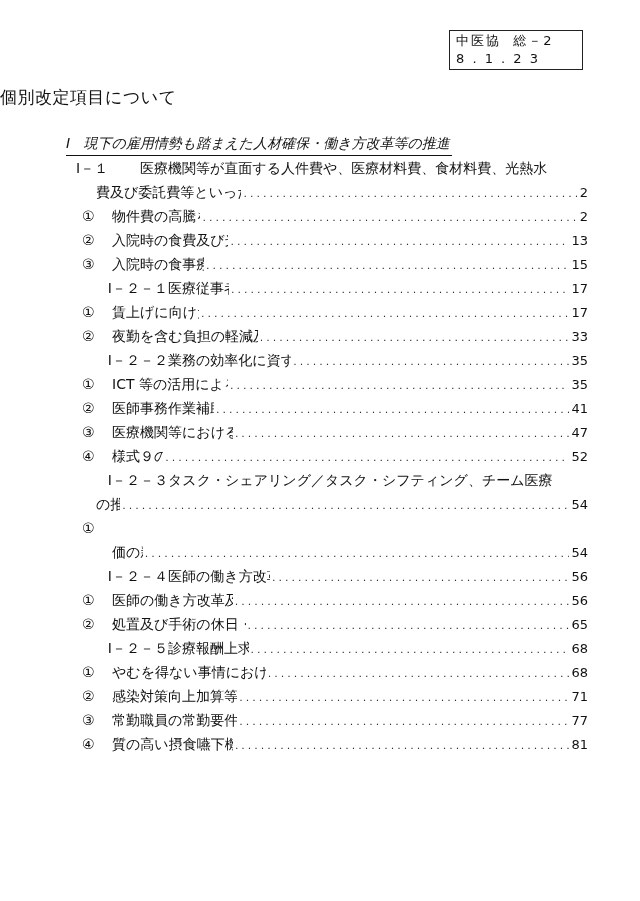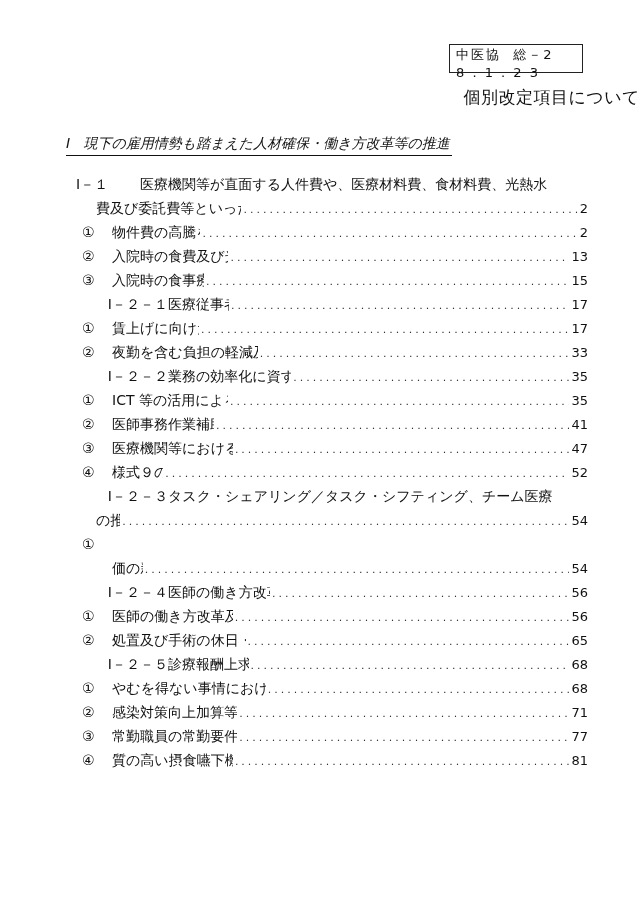--- a/index.html
+++ b/index.html
@@ -2,48 +2,48 @@
 <html><head>
 <meta charset="utf-8">
 <style>
   html, body { margin: 0; padding: 0; background: #ffffff; }
   body {
     width: 640px; height: 901px; position: relative; overflow: hidden;
     font-family: "DejaVu Sans", "Liberation Sans", sans-serif;
     color: #111111;
   }
   .doc-id-box {
-    position: absolute; left: 449px; top: 44px; width: 134px; height: 29px;
+    position: absolute; left: 449px; top: 30px; width: 134px; height: 40px;
     border: 1px solid #222; box-sizing: border-box;
     font-size: 13px; line-height: 18px; padding: 1px 6px;
   }
   .doc-id-line { display: flex; justify-content: space-between; letter-spacing: 2px; white-space: pre; }
   .title {
-    position: absolute; left: 0; width: 640px; top: 86px; text-align: right;
+    position: absolute; left: 0; width: 640px; top: 86px; text-align: left;
     font-size: 17px; letter-spacing: 0.5px;
   }
   .toc { position: absolute; left: 66px; top: 131px; width: 522px; }
   .heading-main {
     font-size: 14px; line-height: 24px; height: 24px;
     border-bottom: 1px solid #111; display: inline-block; padding-right: 2px;
     white-space: nowrap;
     font-style: italic;
   }
   .row {
     display: flex; align-items: baseline; font-size: 14px; line-height: 24px; height: 24px;
     white-space: nowrap;
   }
   .row .num { flex: 0 0 auto; }
   .row .txt { flex: 0 1 auto; overflow: hidden; }
   .row .dots {
     flex: 1 1 auto; overflow: hidden; letter-spacing: 3px; font-size: 11px;
     color: #333; margin: 0 2px; white-space: nowrap;
   }
   .row .page { flex: 0 0 auto; font-size: 13px; }
-  .lv1 { padding-left: 10px; margin-top: 16px; }
+  .lv1 { padding-left: 10px; }
   .lv1 .num { width: 64px; }
   .lv1b { padding-left: 10px; text-align: right; }
   .lv1b .num { width: 92px; }
   .lv2 { padding-left: 16px; }
   .lv2 .num { width: 30px; }
   .cont1 { padding-left: 30px; }
   .cont2 { padding-left: 46px; }
 </style>
 </head>
 <body>

